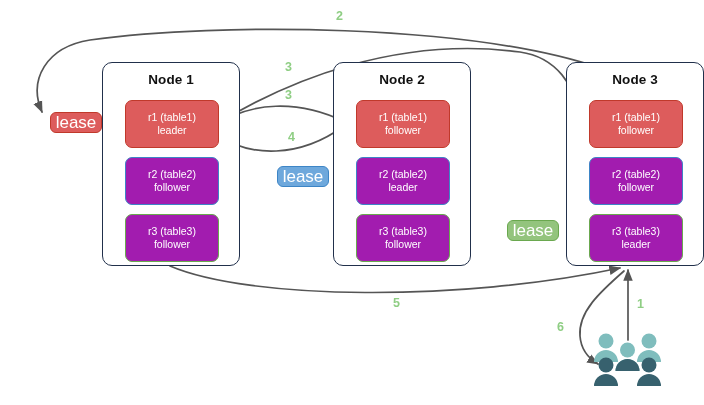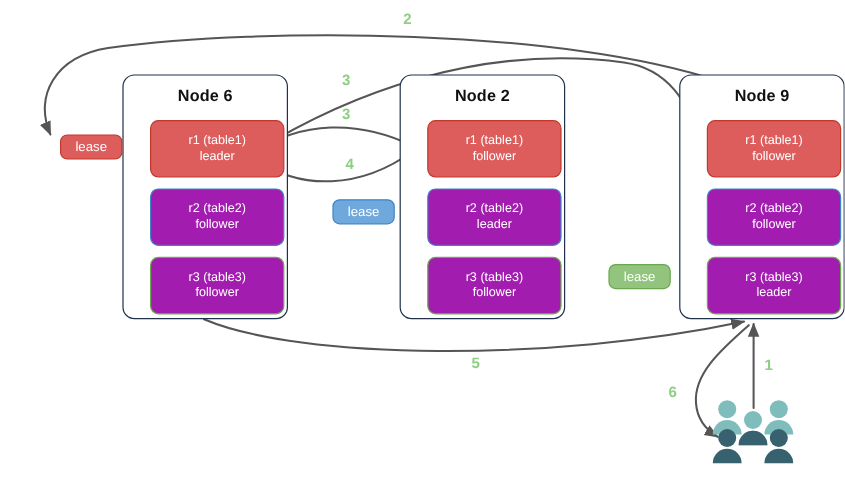--- a/index.html
+++ b/index.html
@@ -47,21 +47,21 @@
     letter-spacing: .1px;
   }
   #node1 { left: 102px; top: 62px; }
   #node2 { left: 333px; top: 62px; }
   #node3 { left: 566px; top: 62px; }
 
   
   .replica {
     position: absolute;
     left: 22px;
-    width: 112px;
+    width: 94px;
     height: 48px;
     box-sizing: border-box;
     border-radius: 7px;
     display: flex;
     flex-direction: column;
     align-items: center;
     justify-content: center;
     color: #ffffff;
     font-size: 10.5px;
     line-height: 13px;
@@ -74,21 +74,21 @@
 
   
   .lease {
     position: absolute;
     box-sizing: border-box;
     border-radius: 6px;
     display: flex;
     align-items: center;
     justify-content: center;
     color: #ffffff;
-    font-size: 11px;
+    font-size: 17px;
     height: 21px;
     width: 52px;
     z-index: 4;
   }
   #lease1 { left: 50px;  top: 112px; background: #dd5c5c; border: 1.4px solid #c0392b; }
   #lease2 { left: 277px; top: 166px; background: #6ea8dc; border: 1.4px solid #3d85c6; }
   #lease3 { left: 507px; top: 220px; background: #93c47d; border: 1.4px solid #6aa84f; }
 
   
   .edge-label {
@@ -141,21 +141,21 @@
 
       <path d="M 170 266 C 250 300, 460 302, 620 268" marker-end="url(#arrow)"></path>
 
       <path d="M 628 340 L 628 270" marker-end="url(#arrow)"></path>
 
       <path d="M 624 271 C 600 292, 578 312, 580 336 C 581 350, 588 358, 598 364" marker-end="url(#arrow)"></path>
     </g>
   </svg>
 
   <div class="node" id="node1">
-    <div class="node-title">Node 6</div>
+    <div class="node-title">Node 1</div>
     <div class="replica rep-r1">
       <span class="ln">r1 (table1)</span>
       <span class="ln">leader</span>
     </div>
     <div class="replica rep-r2">
       <span class="ln">r2 (table2)</span>
       <span class="ln">follower</span>
     </div>
     <div class="replica rep-r3">
       <span class="ln">r3 (table3)</span>
@@ -173,21 +173,21 @@
       <span class="ln">r2 (table2)</span>
       <span class="ln">leader</span>
     </div>
     <div class="replica rep-r3">
       <span class="ln">r3 (table3)</span>
       <span class="ln">follower</span>
     </div>
   </div>
 
   <div class="node" id="node3">
-    <div class="node-title">Node 9</div>
+    <div class="node-title">Node 3</div>
     <div class="replica rep-r1">
       <span class="ln">r1 (table1)</span>
       <span class="ln">follower</span>
     </div>
     <div class="replica rep-r2">
       <span class="ln">r2 (table2)</span>
       <span class="ln">follower</span>
     </div>
     <div class="replica rep-r3">
       <span class="ln">r3 (table3)</span>

